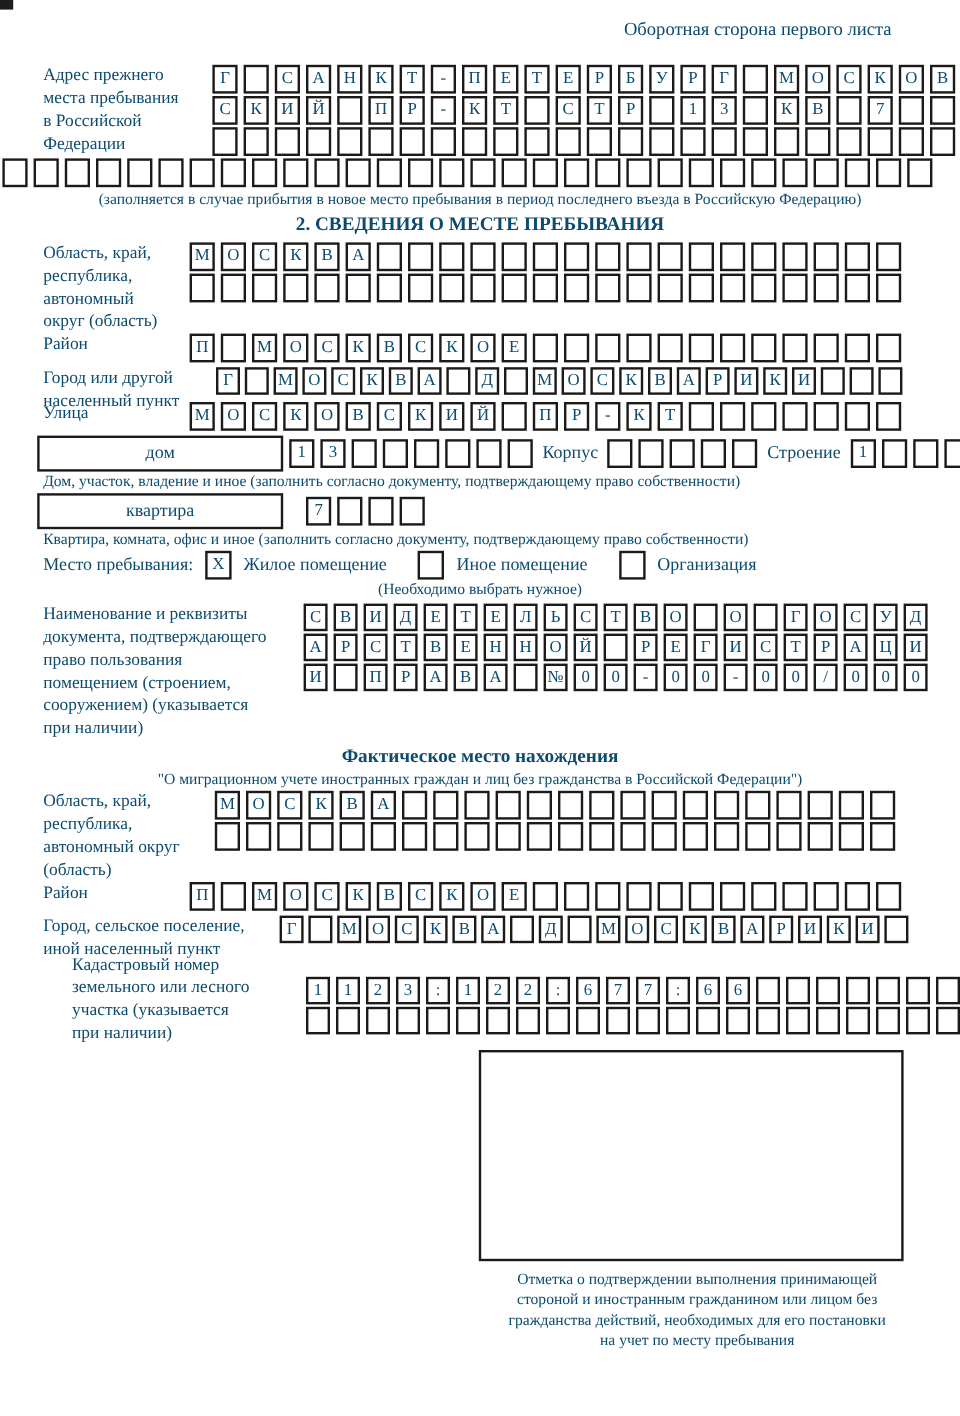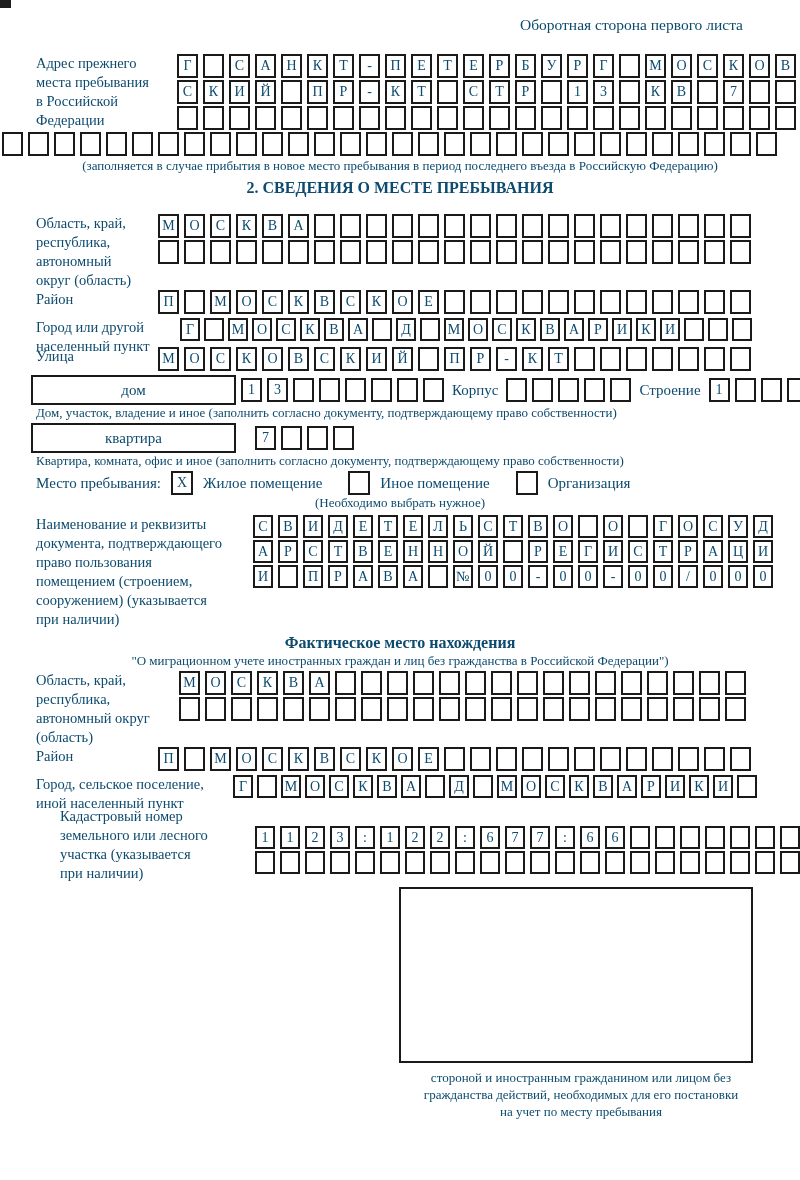--- a/index.html
+++ b/index.html
@@ -189,21 +189,21 @@
       <div class="cell"></div>
       <div class="cell"></div>
       <div class="cell"></div>
       <div class="cell"></div>
       <div class="cell"></div>
       <div class="cell"></div>
       <div class="cell"></div>
     </div>
   <div class="note note-center mt2">(заполняется в случае прибытия в новое место пребывания в период последнего въезда в Российскую Федерацию)</div>
 
-  <div class="sec-title mt4" style="margin-bottom:16px;">2. СВЕДЕНИЯ О МЕСТЕ ПРЕБЫВАНИЯ</div>
+  <div class="sec-title mt4" style="margin-bottom:4px;">2. СВЕДЕНИЯ О МЕСТЕ ПРЕБЫВАНИЯ</div>
 
   <div class="flexrow">
     <div class="lcol w158">
         <div>Область, край,</div>
         <div>республика,</div>
         <div>автономный</div>
         <div>округ (область)</div>
       </div>
     <div>
         <div class="grid-row">
@@ -663,18 +663,19 @@
           <div class="cell"></div>
           <div class="cell"></div>
           <div class="cell"></div>
         </div>
       </div>
   </div>
 
   <div class="stamp-wrap">
     <div class="stamp-box"></div>
     <div class="stamp-caption">
+        <div>Отметка о подтверждении выполнения принимающей</div>
         <div>стороной и иностранным гражданином или лицом без</div>
         <div>гражданства действий, необходимых для его постановки</div>
         <div>на учет по месту пребывания</div>
       </div>
   </div>
 </div>
 
 </body></html>

